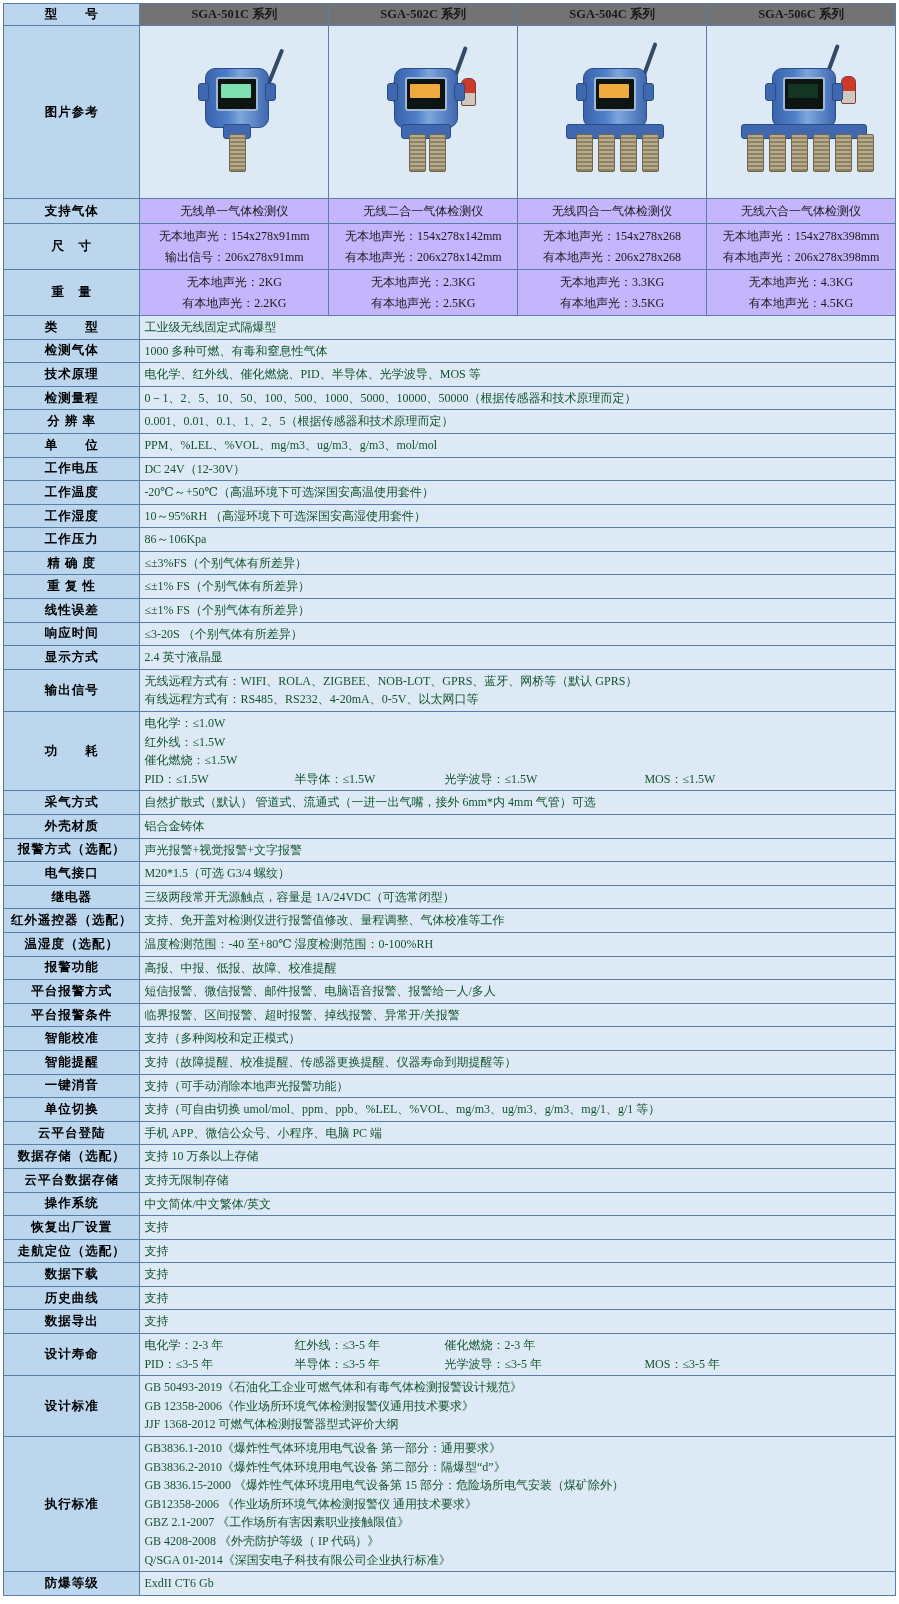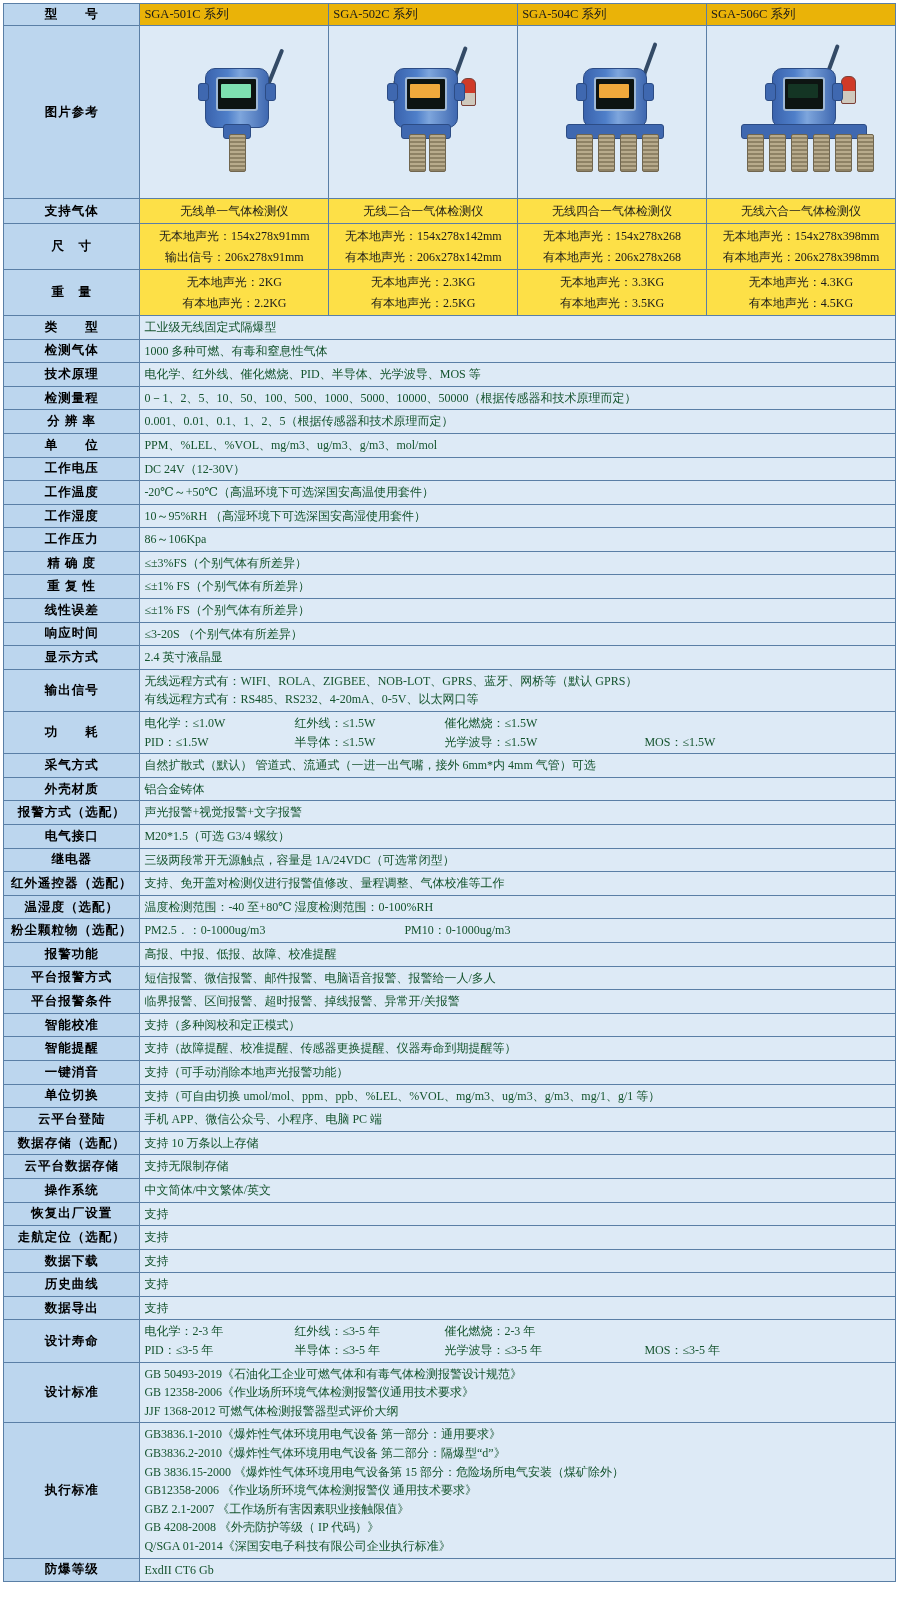--- a/index.html
+++ b/index.html
@@ -34,26 +34,27 @@
     width: 135px;
   }
   .val-cell {
     background: #ddeaf6;
     padding-left: 8px;
     font-size: 12px;
     line-height: 1.55;
     color: #14532d;
   }
   .hdr-cell {
-    background: #eab308;
-    font-weight: normal;
+    background: #737373;
+    text-align: center;
+    font-weight: bold;
     font-size: 12.5px;
   }
   .model-sub {
-    background: #fde047;
+    background: #c4b5fd;
     text-align: center;
     font-size: 12px;
     line-height: 1.7;
     padding: 4px 2px;
   }
   .img-cell {
     background: #ddeaf6;
     text-align: center;
     height: 168px;
     padding: 0;
@@ -364,21 +365,21 @@
     <td class="label-cell">输出信号</td>
     <td class="val-cell" colspan="4">
       <div>无线远程方式有：WIFI、ROLA、ZIGBEE、NOB-LOT、GPRS、蓝牙、网桥等（默认 GPRS）</div>
       <div>有线远程方式有：RS485、RS232、4-20mA、0-5V、以太网口等</div>
     </td>
   </tr>
 
   <tr>
     <td class="label-cell">功　　耗</td>
     <td class="val-cell" colspan="4">
-      <div style="display:flex;">
+      <div style="display:flex;flex-direction:column;">
         <span style="width:150px">电化学：≤1.0W</span>
         <span style="width:150px">红外线：≤1.5W</span>
         <span style="width:200px">催化燃烧：≤1.5W</span>
       </div>
       <div style="display:flex;">
         <span style="width:150px">PID：≤1.5W</span>
         <span style="width:150px">半导体：≤1.5W</span>
         <span style="width:200px">光学波导：≤1.5W</span>
         <span>MOS：≤1.5W</span>
       </div>
@@ -407,29 +408,20 @@
   </tr>
   <tr>
     <td class="label-cell">红外遥控器（选配）</td>
     <td class="val-cell" colspan="4">支持、免开盖对检测仪进行报警值修改、量程调整、气体校准等工作</td>
   </tr>
   <tr>
     <td class="label-cell">温湿度（选配）</td>
     <td class="val-cell" colspan="4">温度检测范围：-40 至+80℃  湿度检测范围：0-100%RH</td>
   </tr>
 
-  <tr>
-    <td class="label-cell">粉尘颗粒物（选配）</td>
-    <td class="val-cell" colspan="4">
-      <div style="display:flex;">
-        <span style="width:260px">PM2.5．：0-1000ug/m3</span>
-        <span>PM10：0-1000ug/m3</span>
-      </div>
-    </td>
-  </tr>
 
   <tr>
     <td class="label-cell">报警功能</td>
     <td class="val-cell" colspan="4">高报、中报、低报、故障、校准提醒</td>
   </tr>
   <tr>
     <td class="label-cell">平台报警方式</td>
     <td class="val-cell" colspan="4">短信报警、微信报警、邮件报警、电脑语音报警、报警给一人/多人</td>
   </tr>
   <tr>

